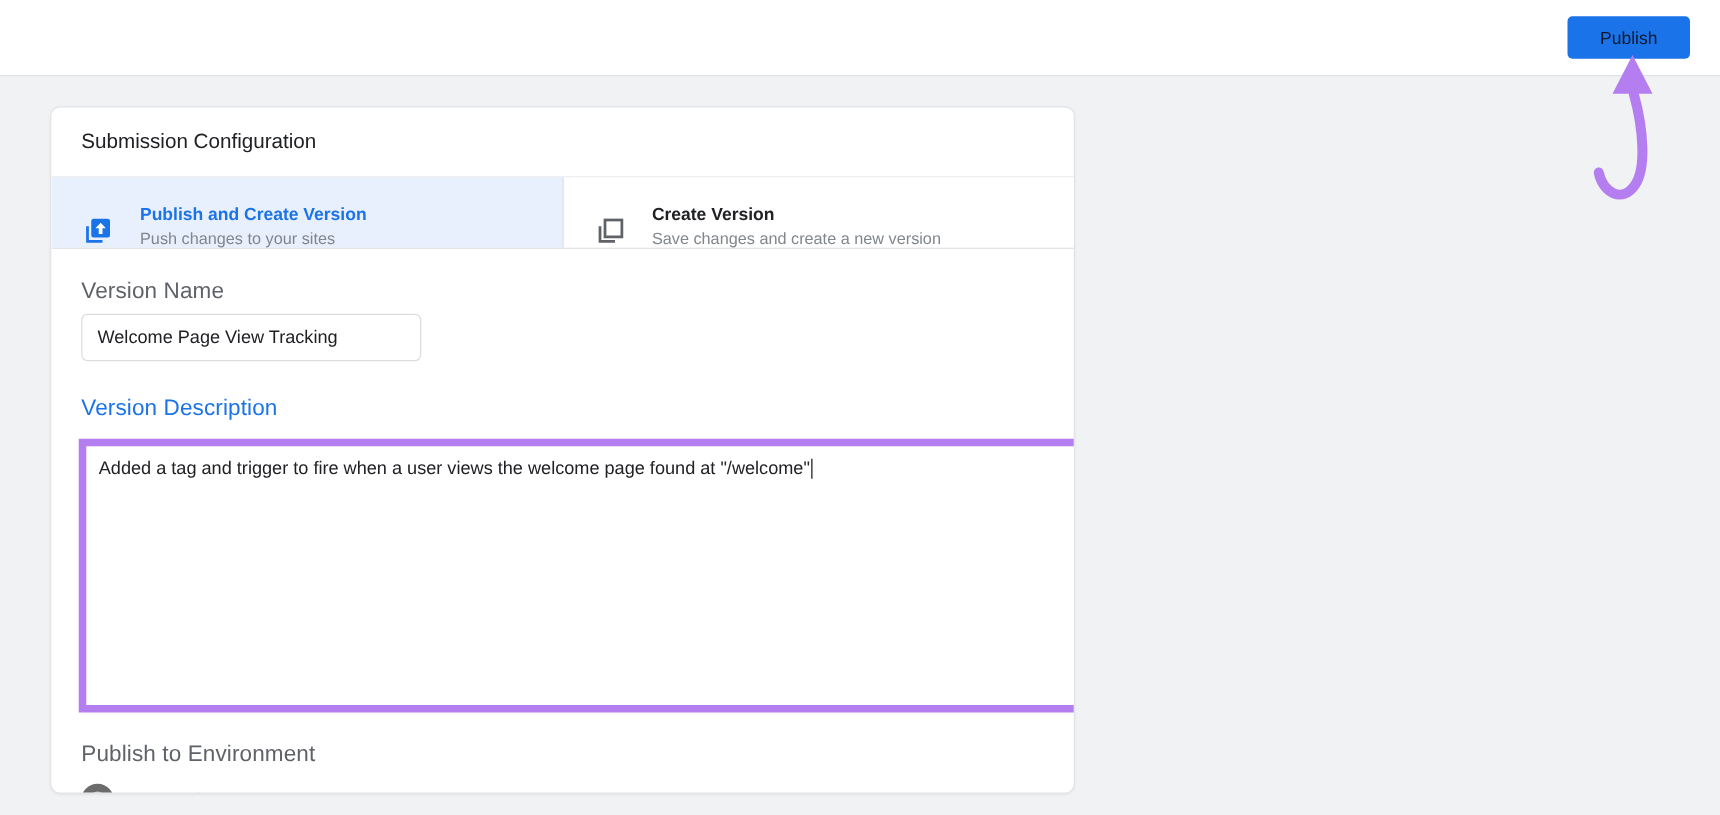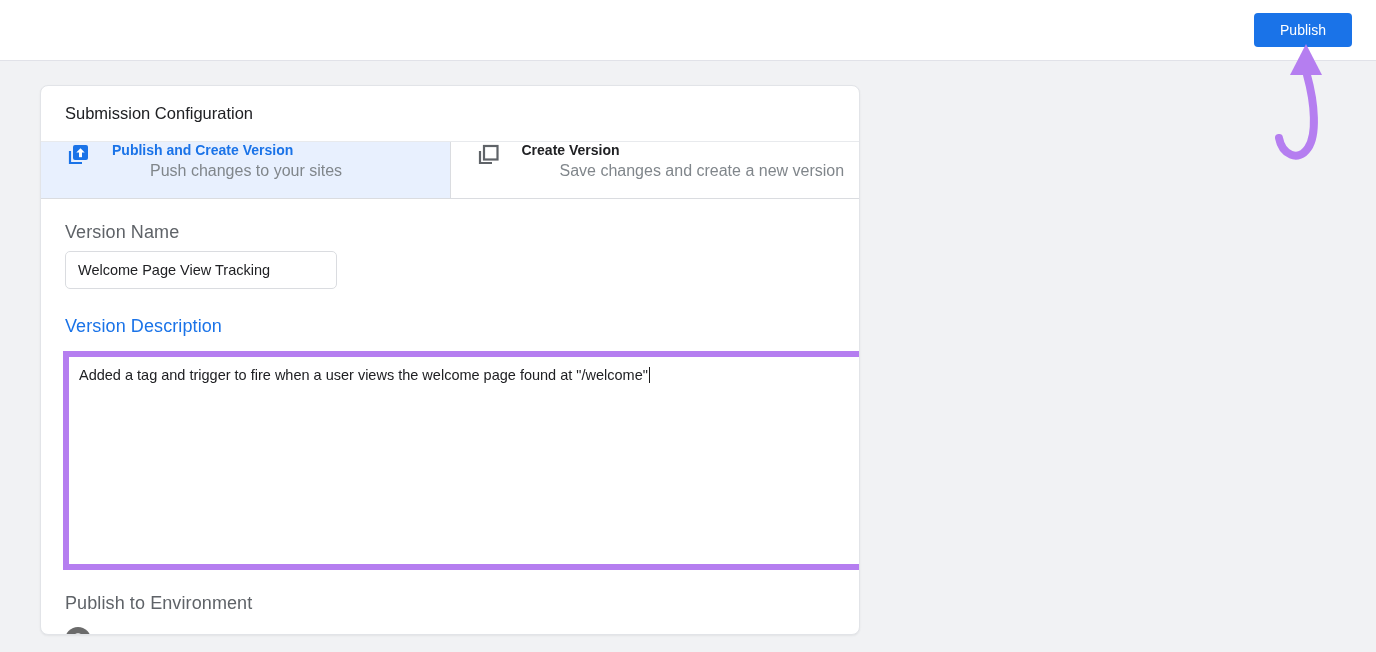--- a/index.html
+++ b/index.html
@@ -19,21 +19,21 @@
     border-bottom: 1px solid #e1e2e8;
     display: flex;
     align-items: center;
     justify-content: flex-end;
     padding-right: 24px;
   }
   .publish-btn {
     width: 98px;
     height: 34px;
     background: #1a73e8;
-    color: #ffffff;
+    color: #0f172a;
     font-family: "Liberation Sans", sans-serif;
     font-size: 14px;
     border: none;
     border-radius: 4px;
     cursor: pointer;
   }
 
   
   .annotation-arrow {
     position: absolute;
@@ -63,31 +63,31 @@
     padding-left: 24px;
     border-bottom: 1px solid #e8eaed;
   }
   .card-title { font-size: 16.5px; font-weight: 400; color: #202124; }
 
   
   .tabs { display: flex; height: 57px; border-bottom: 1px solid #dadce0; }
   .tab {
     flex: 1;
     display: flex;
-    align-items: flex-start;
+    align-items: flex-end;
     gap: 21px;
     padding-left: 24px;
     background: #ffffff;
     cursor: pointer;
   }
   .tab.selected { background: #e8f0fe; border-right: 1px solid #dadce0; }
   .tab-icon { width: 26px; height: 26px; flex: 0 0 auto; }
   .tab-title { font-size: 14px; font-weight: 700; color: #202124; line-height: 17px; }
   .tab.selected .tab-title { color: #1a73e8; }
-  .tab-sub { font-size: 16px; color: #80868b; margin-top: 3px; margin-left: 38px; }
+  .tab-sub { font-size: 13px; color: #80868b; margin-top: 3px; }
 
   
   .card-body { padding: 23px 24px 0 24px; }
   .field-label {
     display: block;
     font-size: 18px;
     color: #5f6368;
     letter-spacing: 0.1px;
   }
   .field-label.focused { color: #1a73e8; }

